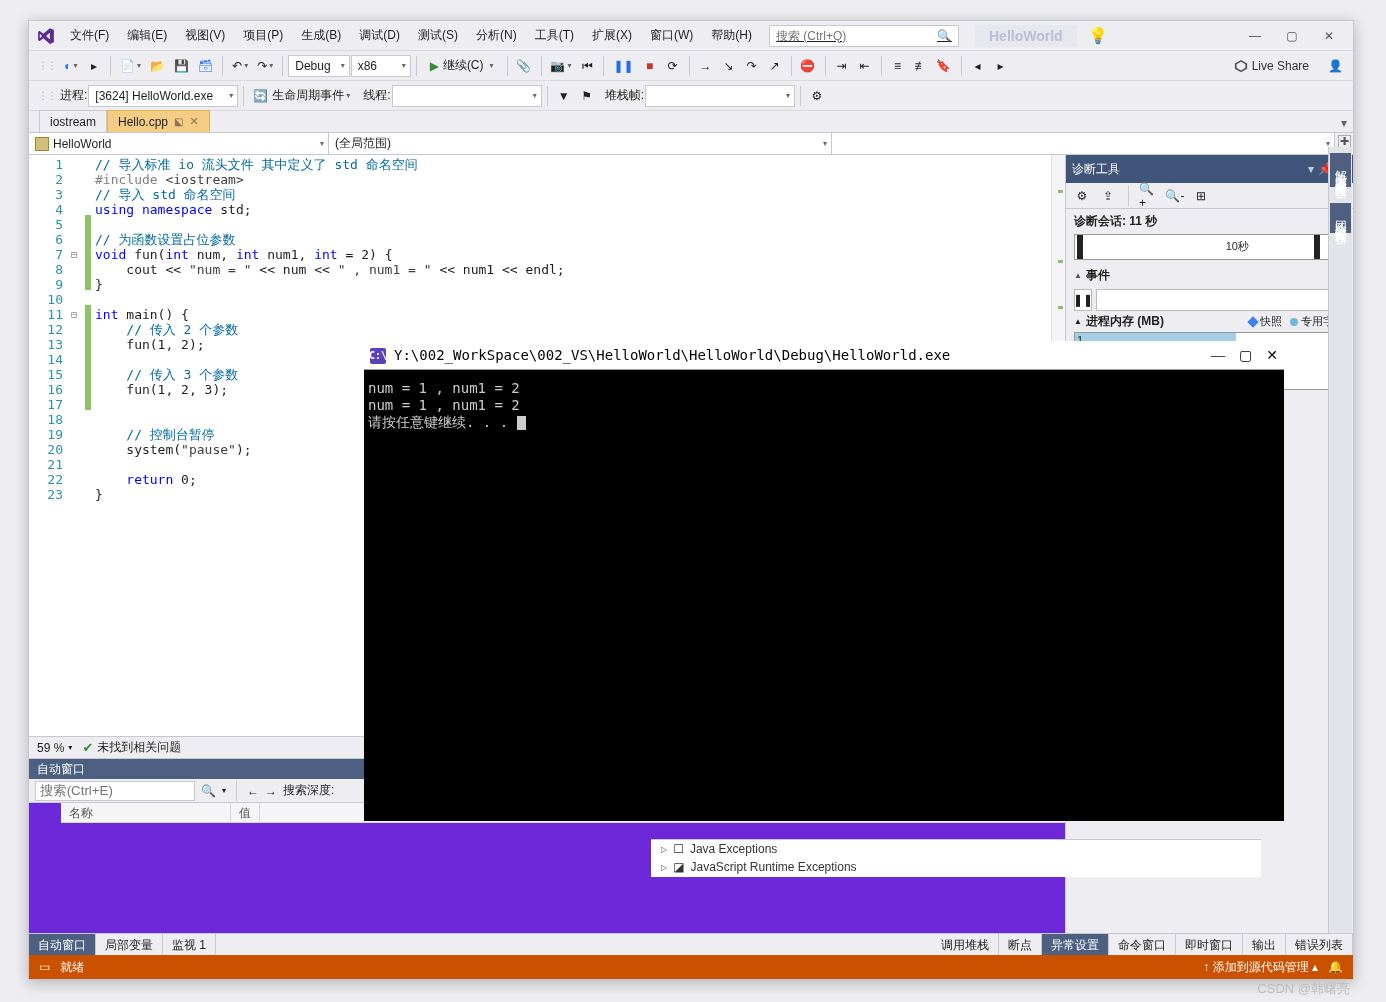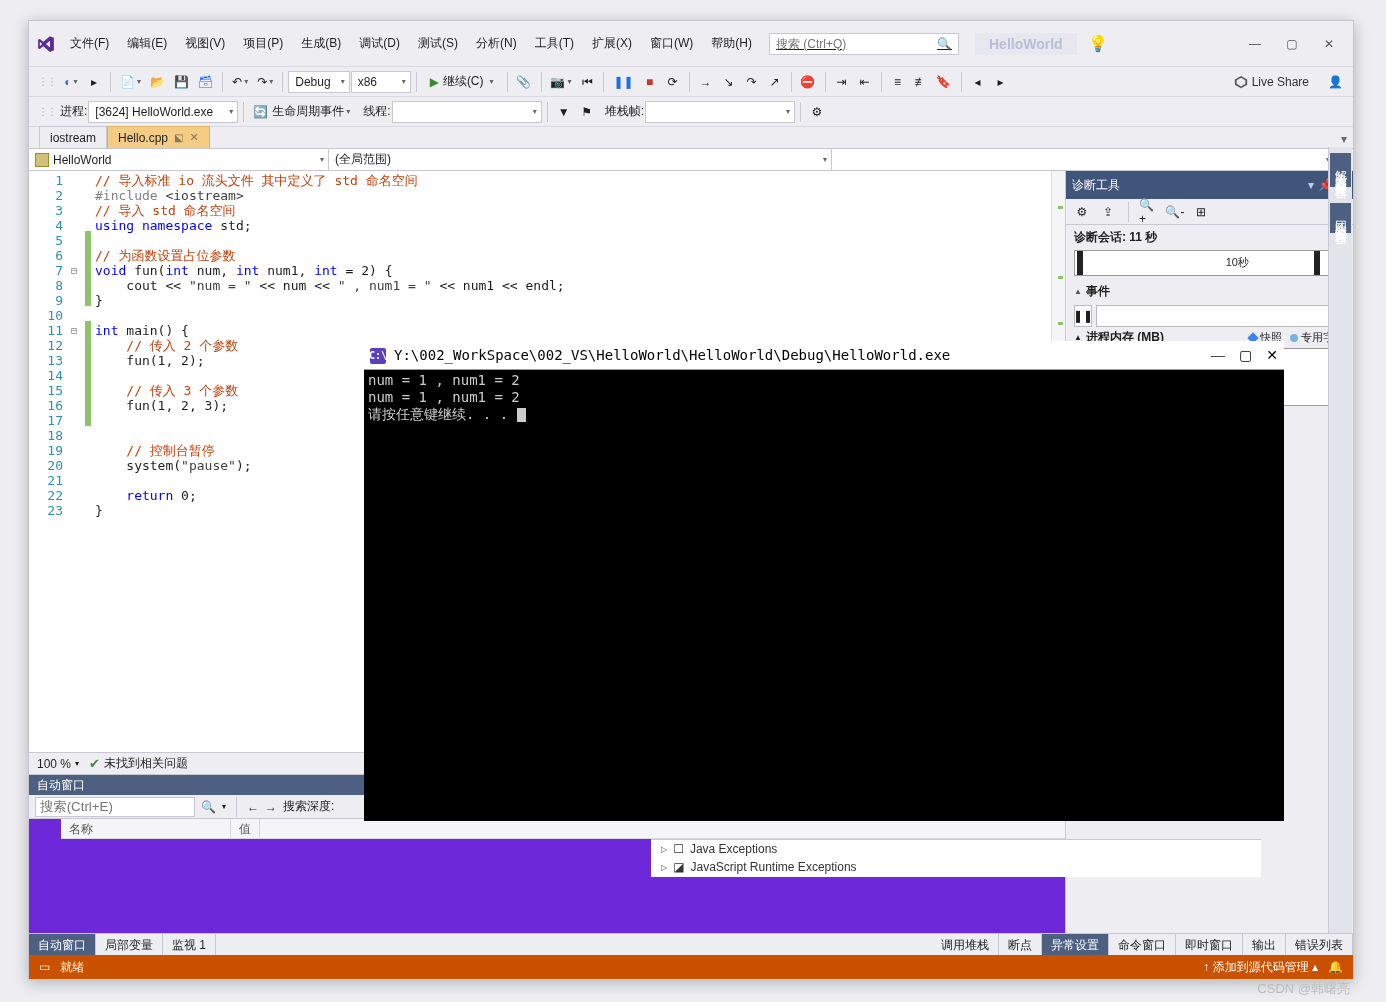--- a/index.html
+++ b/index.html
@@ -10,21 +10,21 @@
     color: #1e1e1e;
     width: 1386px;
     height: 1002px;
     overflow: hidden;
     position: relative;
   }
   
   .outer { position:absolute; left:28px; top:20px; width:1326px; height:960px;
     background:#eeeef2; border:1px solid #c6c6d0; box-shadow:0 3px 14px rgba(0,0,0,.25);}
   
-  .titlebar { height:46px; display:flex; align-items:center; gap:4px; padding:0 6px;
+  .titlebar { height:30px; display:flex; align-items:center; gap:4px; padding:0 6px;
     background:#eeeef2; border-bottom:1px solid #d8d8e0;}
   .vs-logo { width:22px; height:22px; display:flex; align-items:center; justify-content:center;}
   .vs-logo svg{width:18px;height:18px;}
   .menu-item { padding:4px 9px; cursor:default; }
   .search-box { margin-left:4px; width:190px; height:22px; border:1px solid #c7c7d2;
     background:#fff; display:flex; align-items:center; padding:0 6px; gap:6px;text-decoration:underline;}
   .search-box input{border:none;outline:none;flex:1;font-size:12px;background:transparent;}
   .solution-name{ margin-left:12px; color:#b8bfd5; font-weight:600; font-size:14px;
     padding:3px 14px; background:#e7e7ef;}
   .sysbtns{ margin-left:auto; display:flex; gap:1px;}
@@ -71,21 +71,21 @@
   .editor{ flex:1; display:flex; overflow:hidden; position:relative;}
   .gutter-ln{ width:42px; background:#fff; text-align:right; padding:2px 8px 0 0;
     color:#2b91af; font-family:Consolas,monospace; font-size:13px; line-height:15px;}
   .gutter-fold{ width:14px; background:#fff; font-family:Consolas,monospace; font-size:10px;
     line-height:15px; color:#888; padding-top:2px;}
   .gutter-change{ width:6px; background:#fff;}
   .gutter-change .bar{height:15px;}
   .gutter-change .g{background:#8ec36a;}
   .code{ flex:1; font-family:Consolas,monospace; font-size:13px; line-height:15px;
     padding:2px 0 0 4px; white-space:pre;}
-  .cm{color:#c2410c;}
+  .cm{color:#0369a1;}
   .kw{color:#0000ff;}
   .pp{color:#808080;}
   .st{color:#404040;}
   .editor-mini{ width:14px; background:#f5f5f8; border-left:1px solid #e0e0e8; position:relative;}
   .editor-mini .mark{position:absolute; right:2px; width:5px; height:3px; background:#8ec36a;}
   .editor-plus{width:13px;height:13px;border:1px solid #aaa; text-align:center; line-height:11px;
     font-size:11px; position:absolute; right:2px; top:2px; color:#555;}
   
   .ed-status{ height:22px; display:flex; align-items:center; gap:10px; padding:0 8px;
     border-top:1px solid #c8c8d2; background:#eeeef2;}
@@ -157,21 +157,21 @@
   .statusbar .right{margin-left:auto;display:flex;align-items:center;gap:10px;}
   
   .console{ position:absolute; left:364px; top:341px; width:920px; height:480px;
     background:#000; color:#ccc; font-family:"NSimSun",SimSun,Consolas,monospace;
     font-size:14px; line-height:17px; border-top:1px solid #fff;}
   .console-title{ height:28px; background:#fff; color:#000; display:flex; align-items:center;
     padding:0 6px; gap:8px; border-bottom:1px solid #999;}
   .console-title .cicon{width:16px;height:16px;background:#5a3fbf;border-radius:2px;
     display:flex;align-items:center;justify-content:center;color:#fff;font-size:10px;font-weight:bold;}
   .console-title .wbtns{margin-left:auto;display:flex;gap:14px;font-family:Segoe UI;}
-  .console-body{ padding:2px 4px; white-space:pre;}
+  .console-body{ padding:10px 4px; white-space:pre;}
   .cursor{display:inline-block;width:9px;height:14px;background:#ccc;vertical-align:text-bottom;}
   
   .exc-panel{ position:absolute; left:622px; top:818px; width:610px; height:38px;
     background:#fff; border-top:1px solid #c8c8d2;}
   .exc-row{display:flex;align-items:center;gap:6px;padding:2px 10px;color:#333;}
   .exc-row .t{font-size:8px;color:#555;}
   .watermark{ position:absolute; right:36px; bottom:4px; color:#bdbdbd; font-size:13px;}
   
   svg{display:block;}
   .ic-blue{color:#1f6feb;}
@@ -401,21 +401,21 @@
             </div>
           <div class="code" id="code-body"><div><span class="cm">// 导入标准 io 流头文件 其中定义了 std 命名空间</span></div><div><span class="pp">#include</span> <span class="st">&lt;iostream&gt;</span></div><div><span class="cm">// 导入 std 命名空间</span></div><div><span class="kw">using</span> <span class="kw">namespace</span> std;</div><div>&nbsp;</div><div><span class="cm">// 为函数设置占位参数</span></div><div><span class="kw">void</span> fun(<span class="kw">int</span> num, <span class="kw">int</span> num1, <span class="kw">int</span> = 2) {</div><div>    cout &lt;&lt; <span class="st">"num = "</span> &lt;&lt; num &lt;&lt; <span class="st">" , num1 = "</span> &lt;&lt; num1 &lt;&lt; endl;</div><div>}</div><div>&nbsp;</div><div><span class="kw">int</span> main() {</div><div>    <span class="cm">// 传入 2 个参数</span></div><div>    fun(1, 2);</div><div>&nbsp;</div><div>    <span class="cm">// 传入 3 个参数</span></div><div>    fun(1, 2, 3);</div><div>&nbsp;</div><div>&nbsp;</div><div>    <span class="cm">// 控制台暂停</span></div><div>    system(<span class="st">"pause"</span>);</div><div>&nbsp;</div><div>    <span class="kw">return</span> 0;</div><div>}</div></div>
           <div class="editor-mini">
             <div class="mark" style="top:6%"></div>
             <div class="mark" style="top:18%"></div>
             <div class="mark" style="top:26%"></div>
           </div>
         </div>
         <div class="ed-status">
           <div class="pct">
-            <span>100 %</span>
+            <span>59 %</span>
               <span style="font-size:8px">▾</span>
           </div>
           <div class="issues">
             <span class="ok">✔</span>
             <span>未找到相关问题</span>
           </div>
           <div style="flex:1"></div>
           <div>◂</div>
           <div style="width:80px;height:12px;border:1px solid #c0c0c8"></div>
           <div>▸</div>

